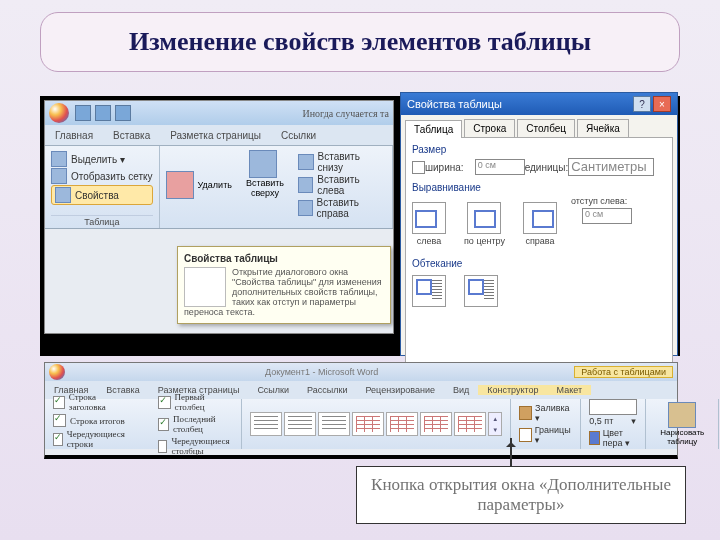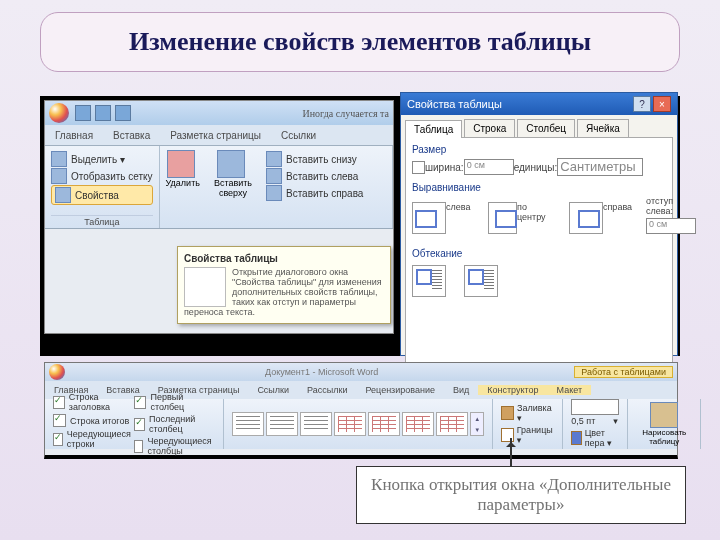--- a/index.html
+++ b/index.html
@@ -120,24 +120,24 @@
   .wbtn{width:16px;height:14px;background:#d0dff0;border:1px solid #5a7aa0;font-size:10px;
     display:flex;align-items:center;justify-content:center;color:#335;}
   .wbtn.close{background:#e86b55;color:#fff;border-color:#a03a2a;}
   .dlg-tabs{display:flex;background:#f4f3ee;padding:4px 4px 0 4px;font-size:10px;}
   .dlg-tabs span{padding:3px 8px;border:1px solid #aaa;border-bottom:none;background:#f4f3ee;margin-right:2px;}
   .dlg-tabs span.active{background:#fff;position:relative;top:1px;}
   .dlg-body{background:#fff;margin:0 4px 4px 4px;border:1px solid #aaa;padding:6px;height:218px;}
   .sec-label{color:#1a3a8a;font-size:10px;margin-bottom:3px;}
   .row{display:flex;align-items:center;margin:3px 0;font-size:10px;color:#444;}
   .chk{width:11px;height:11px;border:1px solid #888;}
-  .spin{width:44px;height:14px;border:1px solid #888;background:#fff;font-size:9px;padding:0 2px;color:#888;}
+  .spin{width:44px;height:14px;border:1px solid #888;background:#fff;font-size:9px;padding:0 2px;color:#888;margin-left:11px;}
   .sel{width:80px;height:16px;border:1px solid #888;background:#fff;color:#888;font-size:13px;padding:0 2px;}
   .align-opts{display:flex;gap:18px;margin:6px 0;}
-  .aopt{display:flex;font-size:9px;color:#444;}
+  .aopt{display:flex;flex-direction:column;align-items:center;font-size:9px;color:#444;}
   .aicon{width:32px;height:30px;border:1px solid #999;background:#fff;margin-bottom:2px;position:relative;}
   .aicon::before{content:"";position:absolute;width:18px;height:14px;border:2px solid #5a7ad0;top:7px;}
   .aicon.l::before{left:2px;} .aicon.c::before{left:6px;} .aicon.r::before{right:2px;}
   .wrap-opts{display:flex;gap:18px;margin:6px 0;}
   .wicon{width:32px;height:30px;border:1px solid #999;background:#fff;position:relative;margin-bottom:2px;}
   .wicon::before{content:"";position:absolute;width:12px;height:12px;border:2px solid #5a7ad0;top:3px;left:3px;}
   .wicon::after{content:"";position:absolute;right:3px;top:4px;width:10px;height:20px;
     background:repeating-linear-gradient(#777,#777 1px,transparent 1px,transparent 3px);}
   
   .shot-bottom {
@@ -221,21 +221,21 @@
           </div>
         <div class="ritem glow">
             <div class="ricon"></div>
             <span>Свойства</span>
           </div>
       </div>
       <div class="rgroup-title">Таблица</div>
     </div>
     <div class="rgroup" style="flex:1;">
       <div style="display:flex;gap:8px;">
-        <div style="display:flex;flex-direction:column;align-items:center;">
+        <div style="display:flex;flex-direction:row;align-items:center;">
           <div class="ricon big" style="background:#e8a0a0;"></div>
           <span style="font-size:9px;">Удалить</span>
         </div>
         <div style="display:flex;flex-direction:column;align-items:center;">
           <div class="ricon big"></div>
           <span style="font-size:9px;text-align:center;width:50px;">Вставить сверху</span>
         </div>
         <div>
           <div class="ritem">
               <div class="ricon"></div>
@@ -328,21 +328,21 @@
     <span>Разметка страницы</span>
     <span>Ссылки</span>
     <span>Рассылки</span>
     <span>Рецензирование</span>
     <span>Вид</span>
     <span class="hl">Конструктор</span>
     <span class="hl">Макет</span>
   </div>
   <div class="bt-ribbon">
     <div class="btgroup">
-      <div style="display:flex;gap:0;">
+      <div style="display:flex;gap:30px;font-family:Liberation Serif, serif;">
         <div>
           <div class="bcheck">
               <div class="chk on"></div>
               <span>Строка заголовка</span>
             </div>
           <div class="bcheck">
               <div class="chk on"></div>
               <span>Строка итогов</span>
             </div>
           <div class="bcheck">

